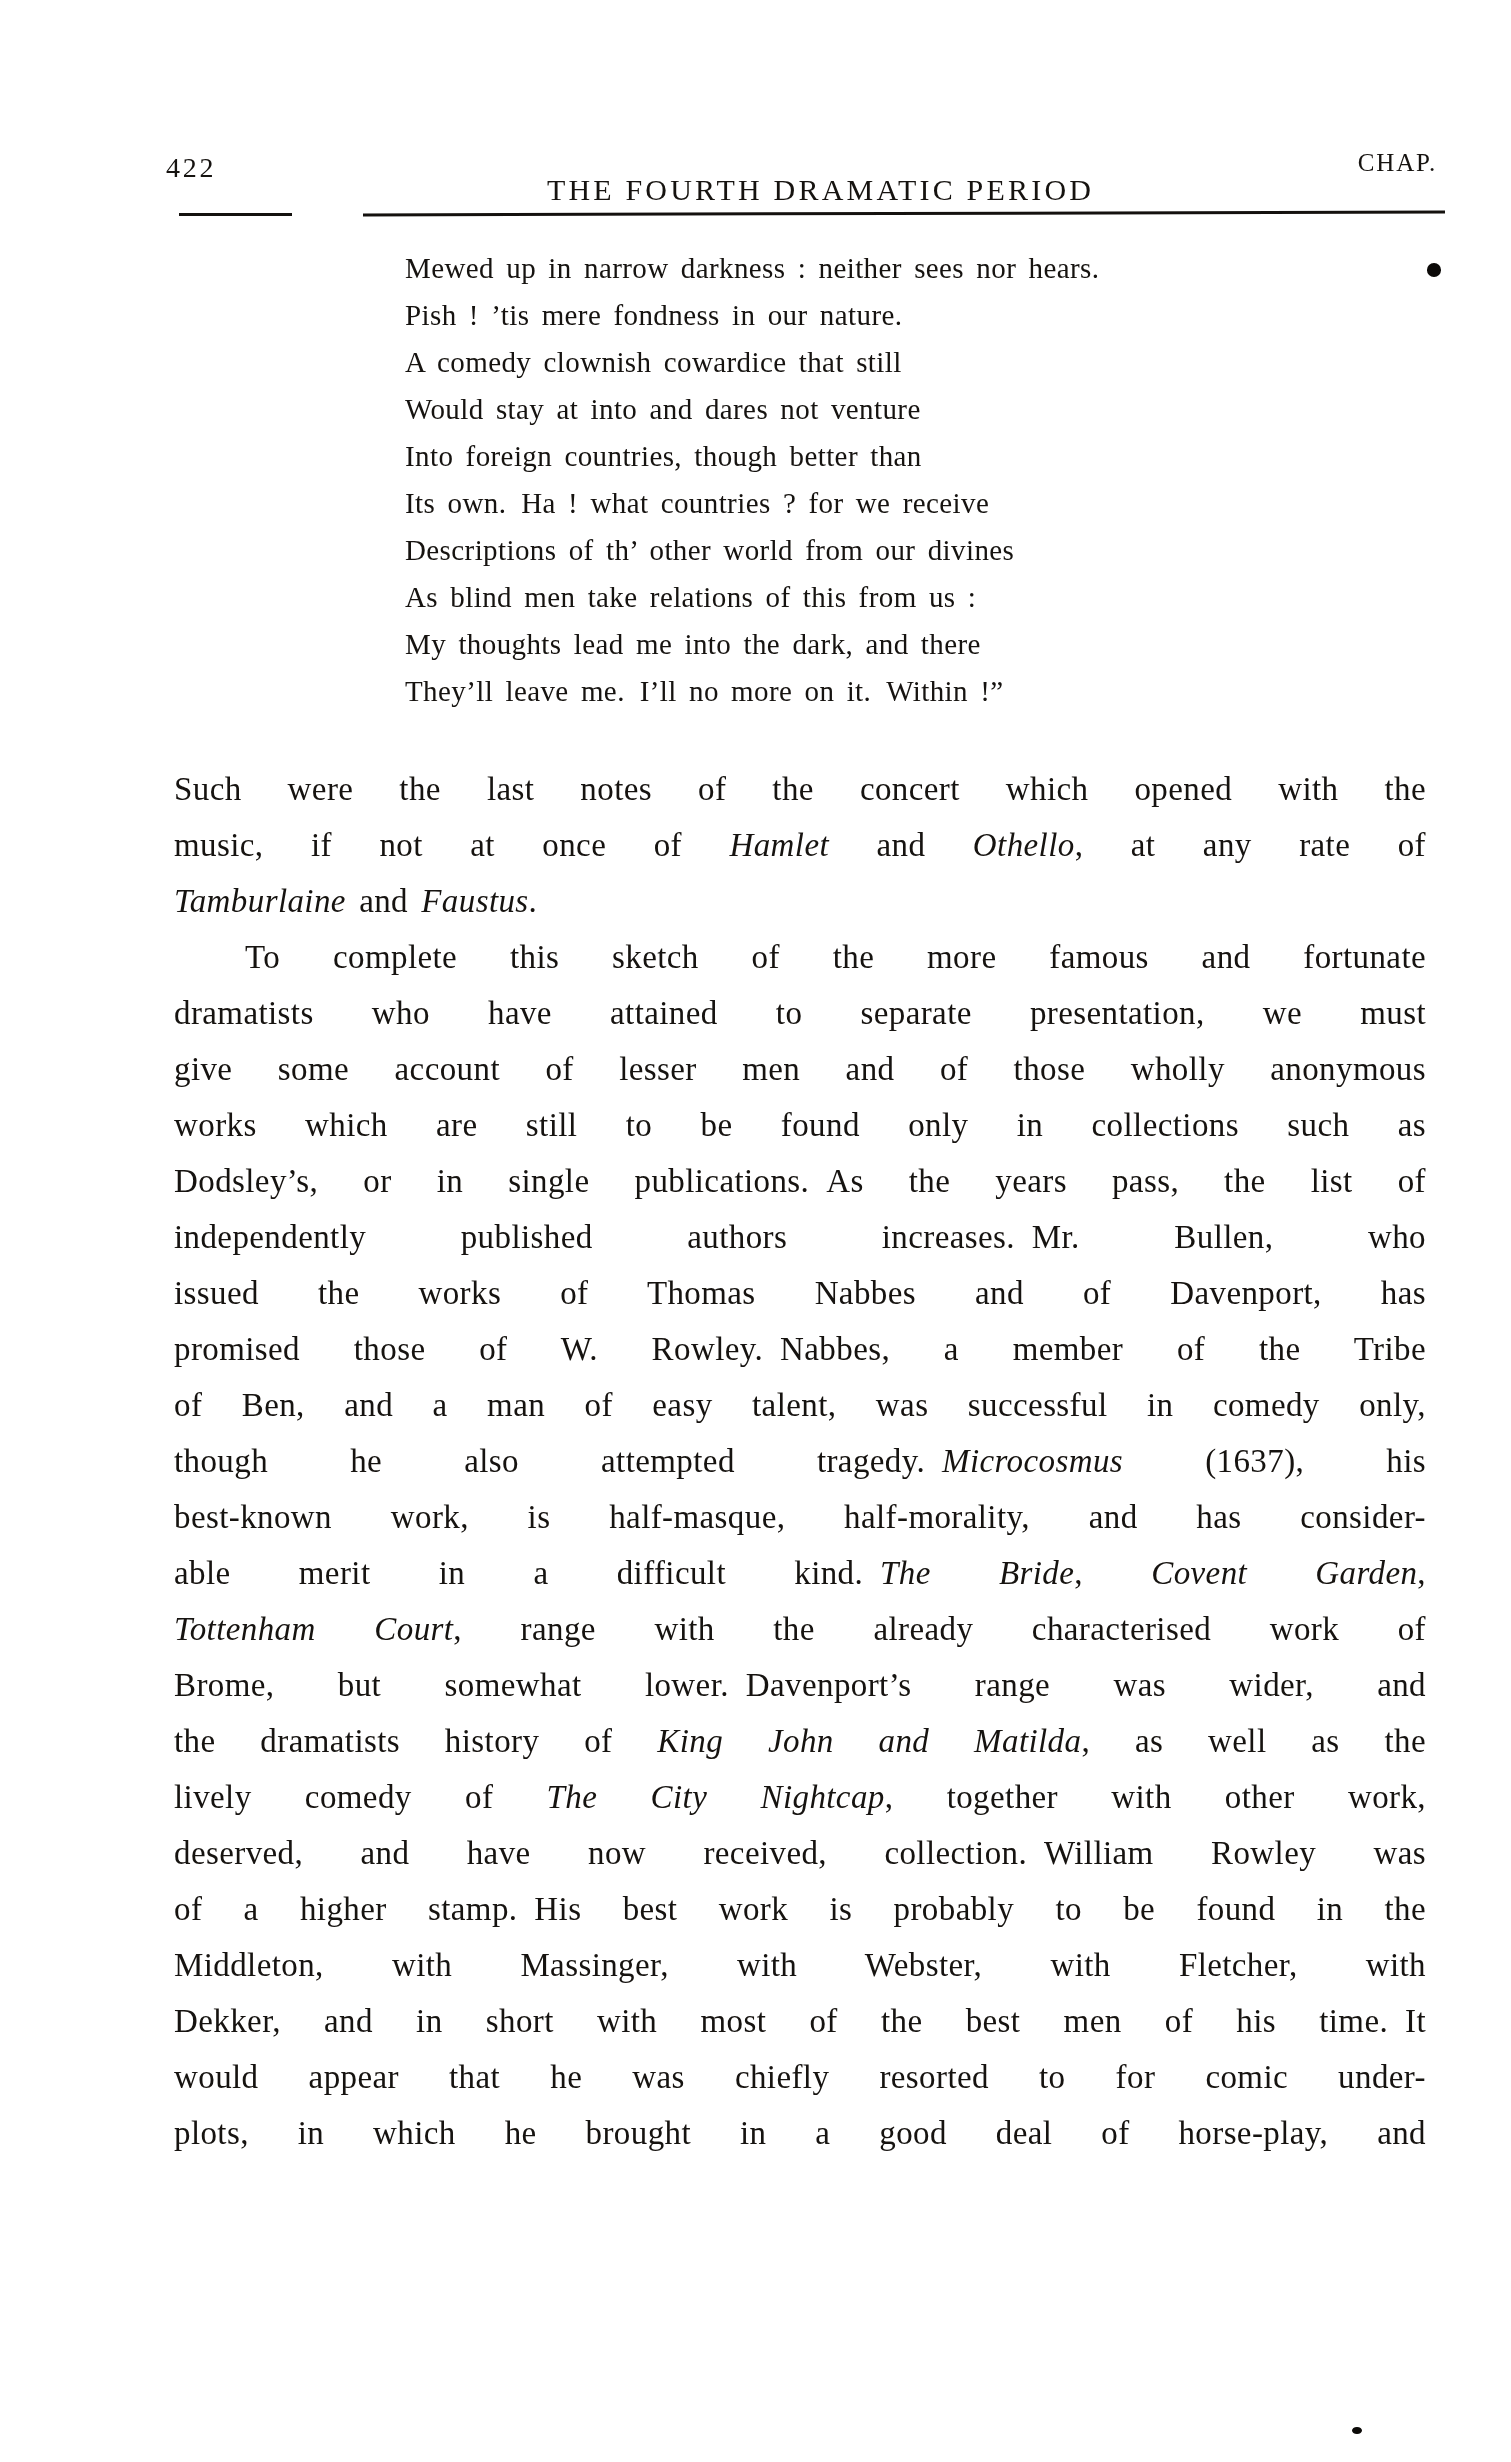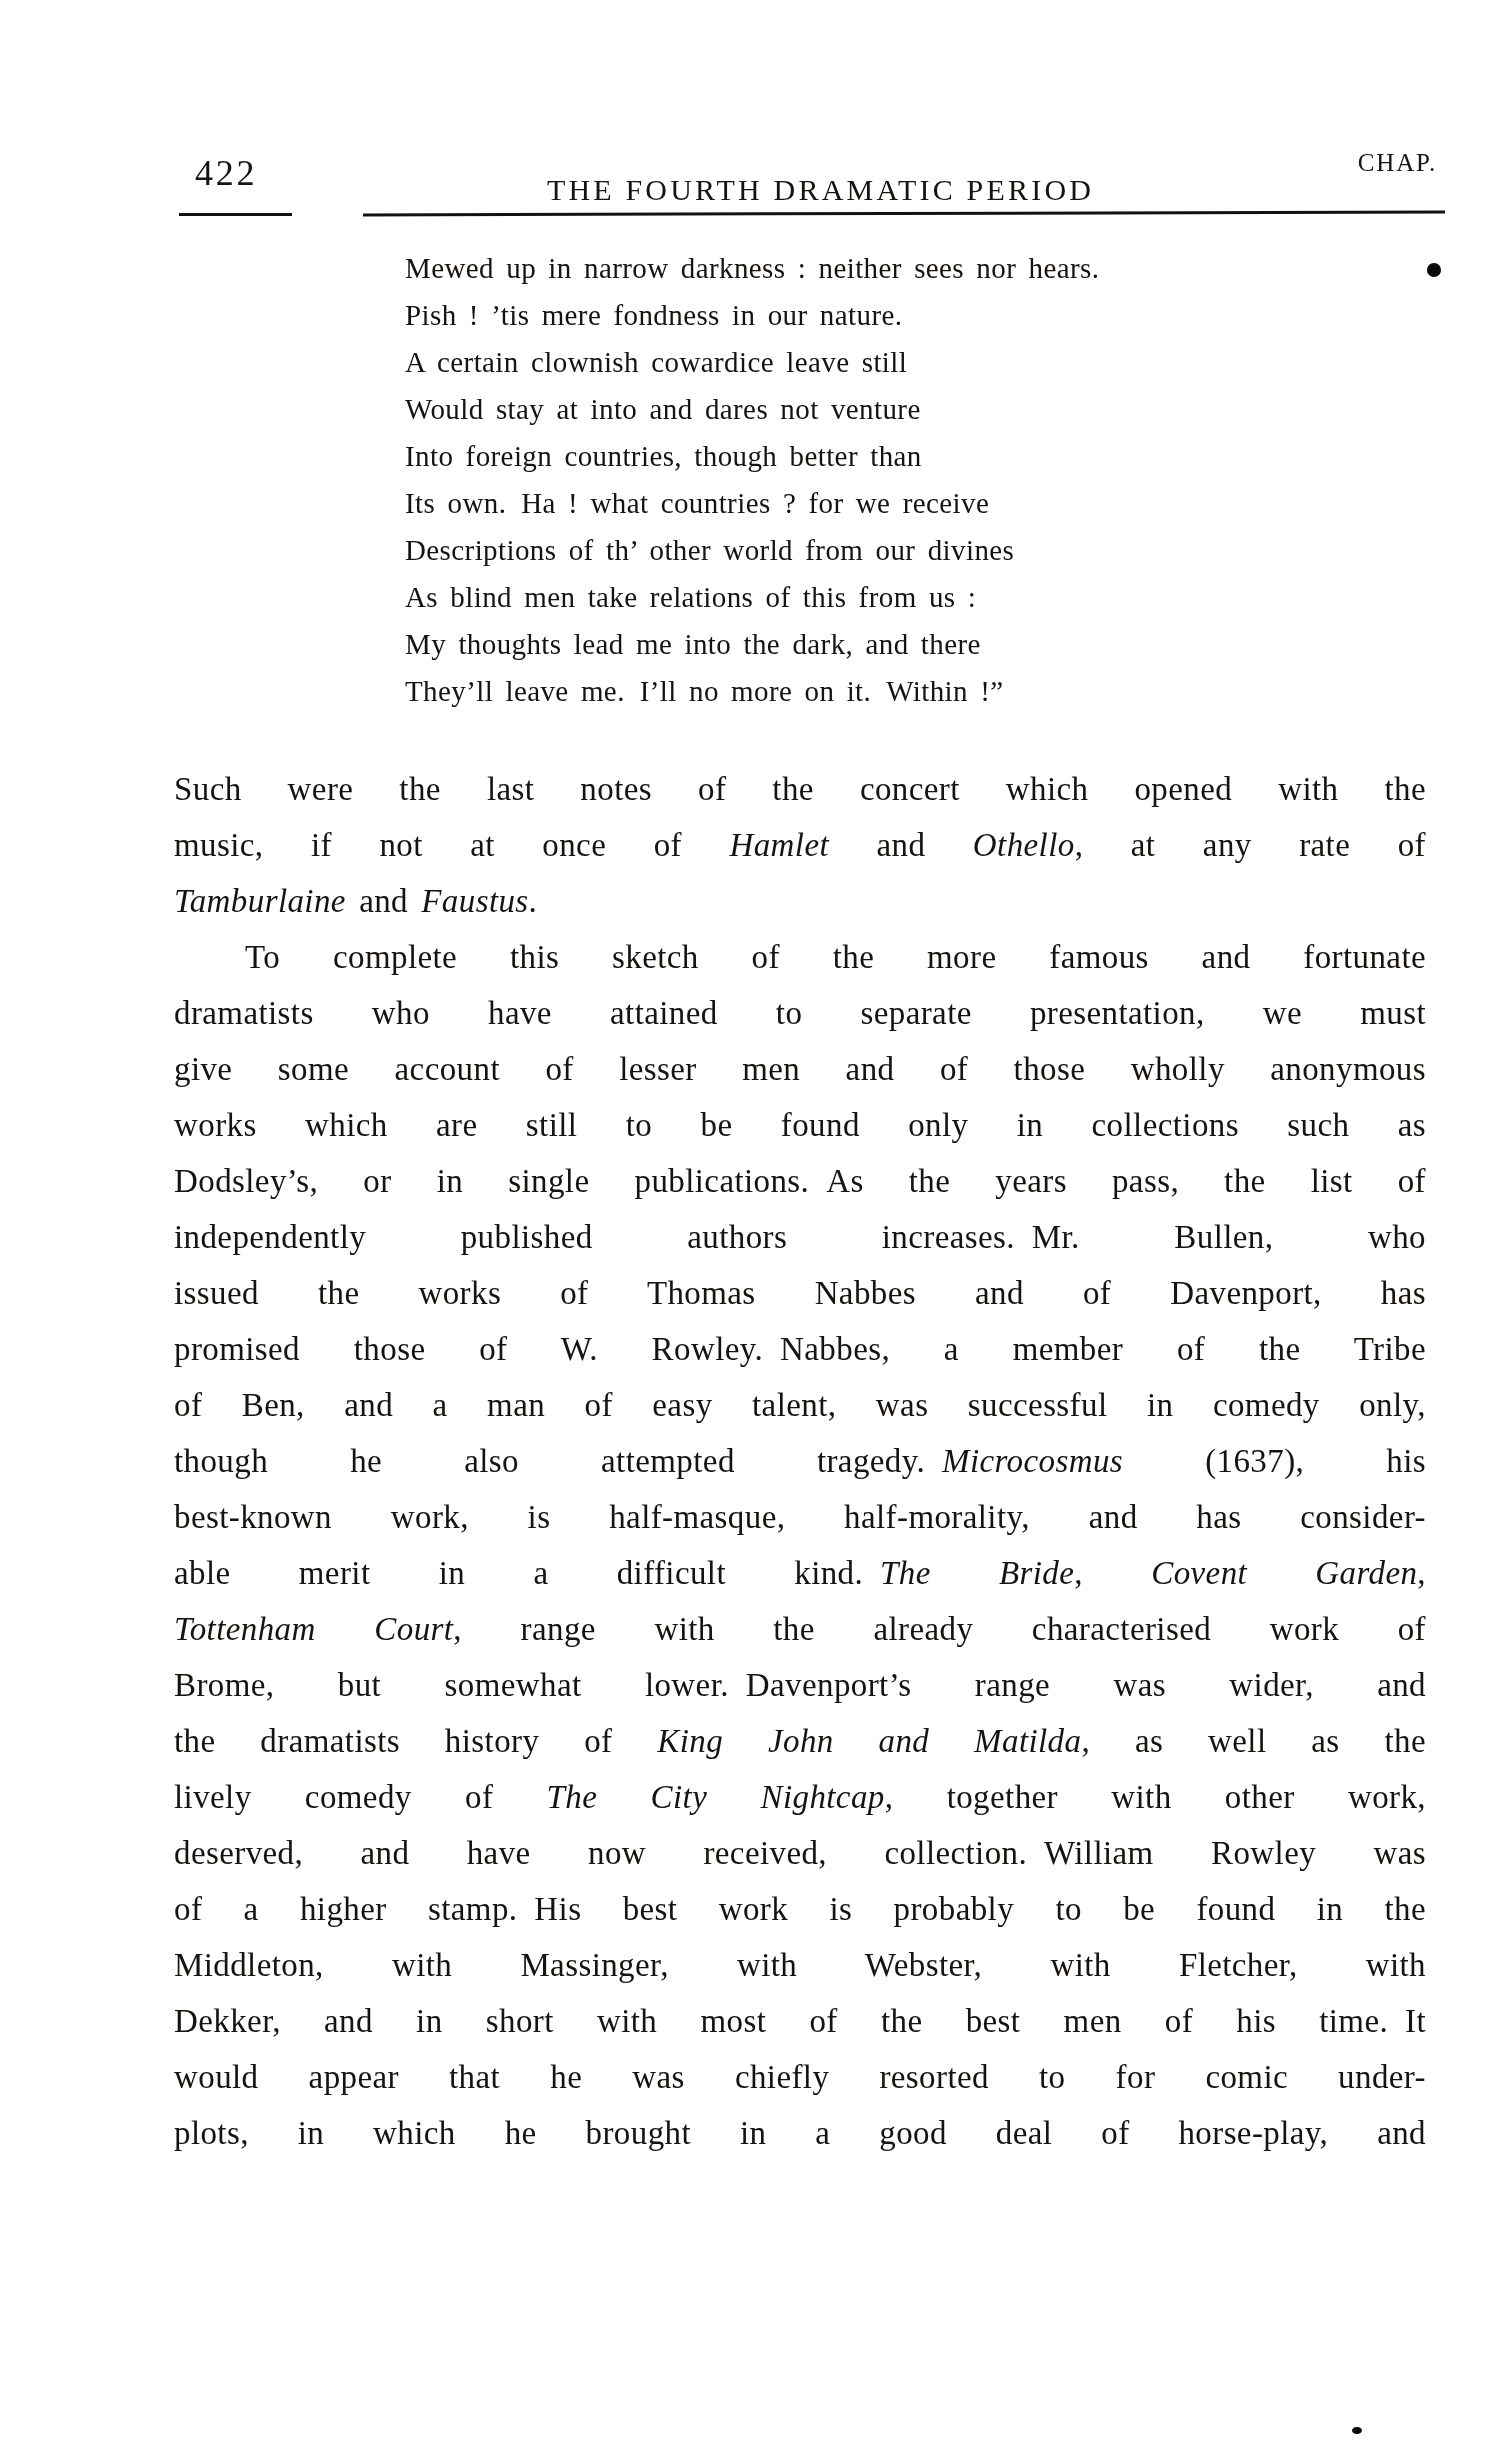--- a/index.html
+++ b/index.html
@@ -7,22 +7,22 @@
     position:relative;
     width:1512px;height:2462px;
     margin:0 auto;
     background:#ffffff;
     color:#161310;
     font-family:"Liberation Serif","DejaVu Serif",serif;
     overflow:hidden;
   }
   
   .page-number{
-    position:absolute;left:195px;top:152px;
-    font-size:36px;letter-spacing:2.7px;
+    position:absolute;left:166px;top:152px;
+    font-size:28px;letter-spacing:2.7px;
   }
   .running-title{
     position:absolute;left:363px;top:145px;width:915px;
     text-align:center;
     font-size:30px;letter-spacing:3.2px;
     font-variant:small-caps;
     text-transform:uppercase;
     margin-top:28px;
   }
   .chapter-label{
@@ -68,21 +68,21 @@
   <div class="page-number">422</div>
   <div class="running-title">THE FOURTH DRAMATIC PERIOD</div>
   <div class="chapter-label">CHAP.</div>
 
   <div class="rule rule-pagenum"></div>
   <div class="rule rule-header"></div>
 
   <div class="verse">
       <div class="qline"><span>Mewed up in narrow darkness : neither sees nor hears.</span></div>
       <div class="qline"><span>Pish ! ’tis mere fondness in our nature.</span></div>
-      <div class="qline"><span>A certain clownish cowardice leave still</span></div>
+      <div class="qline"><span>A comedy clownish cowardice that still</span></div>
       <div class="qline"><span>Would stay at into and dares not venture</span></div>
       <div class="qline"><span>Into foreign countries, though better than</span></div>
       <div class="qline"><span>Its own. Ha ! what countries ? for we receive</span></div>
       <div class="qline"><span>Descriptions of th’ other world from our divines</span></div>
       <div class="qline"><span>As blind men take relations of this from us :</span></div>
       <div class="qline"><span>My thoughts lead me into the dark, and there</span></div>
       <div class="qline"><span>They’ll leave me. I’ll no more on it. Within !”</span></div>
     </div>
 
   <div class="body-text">

